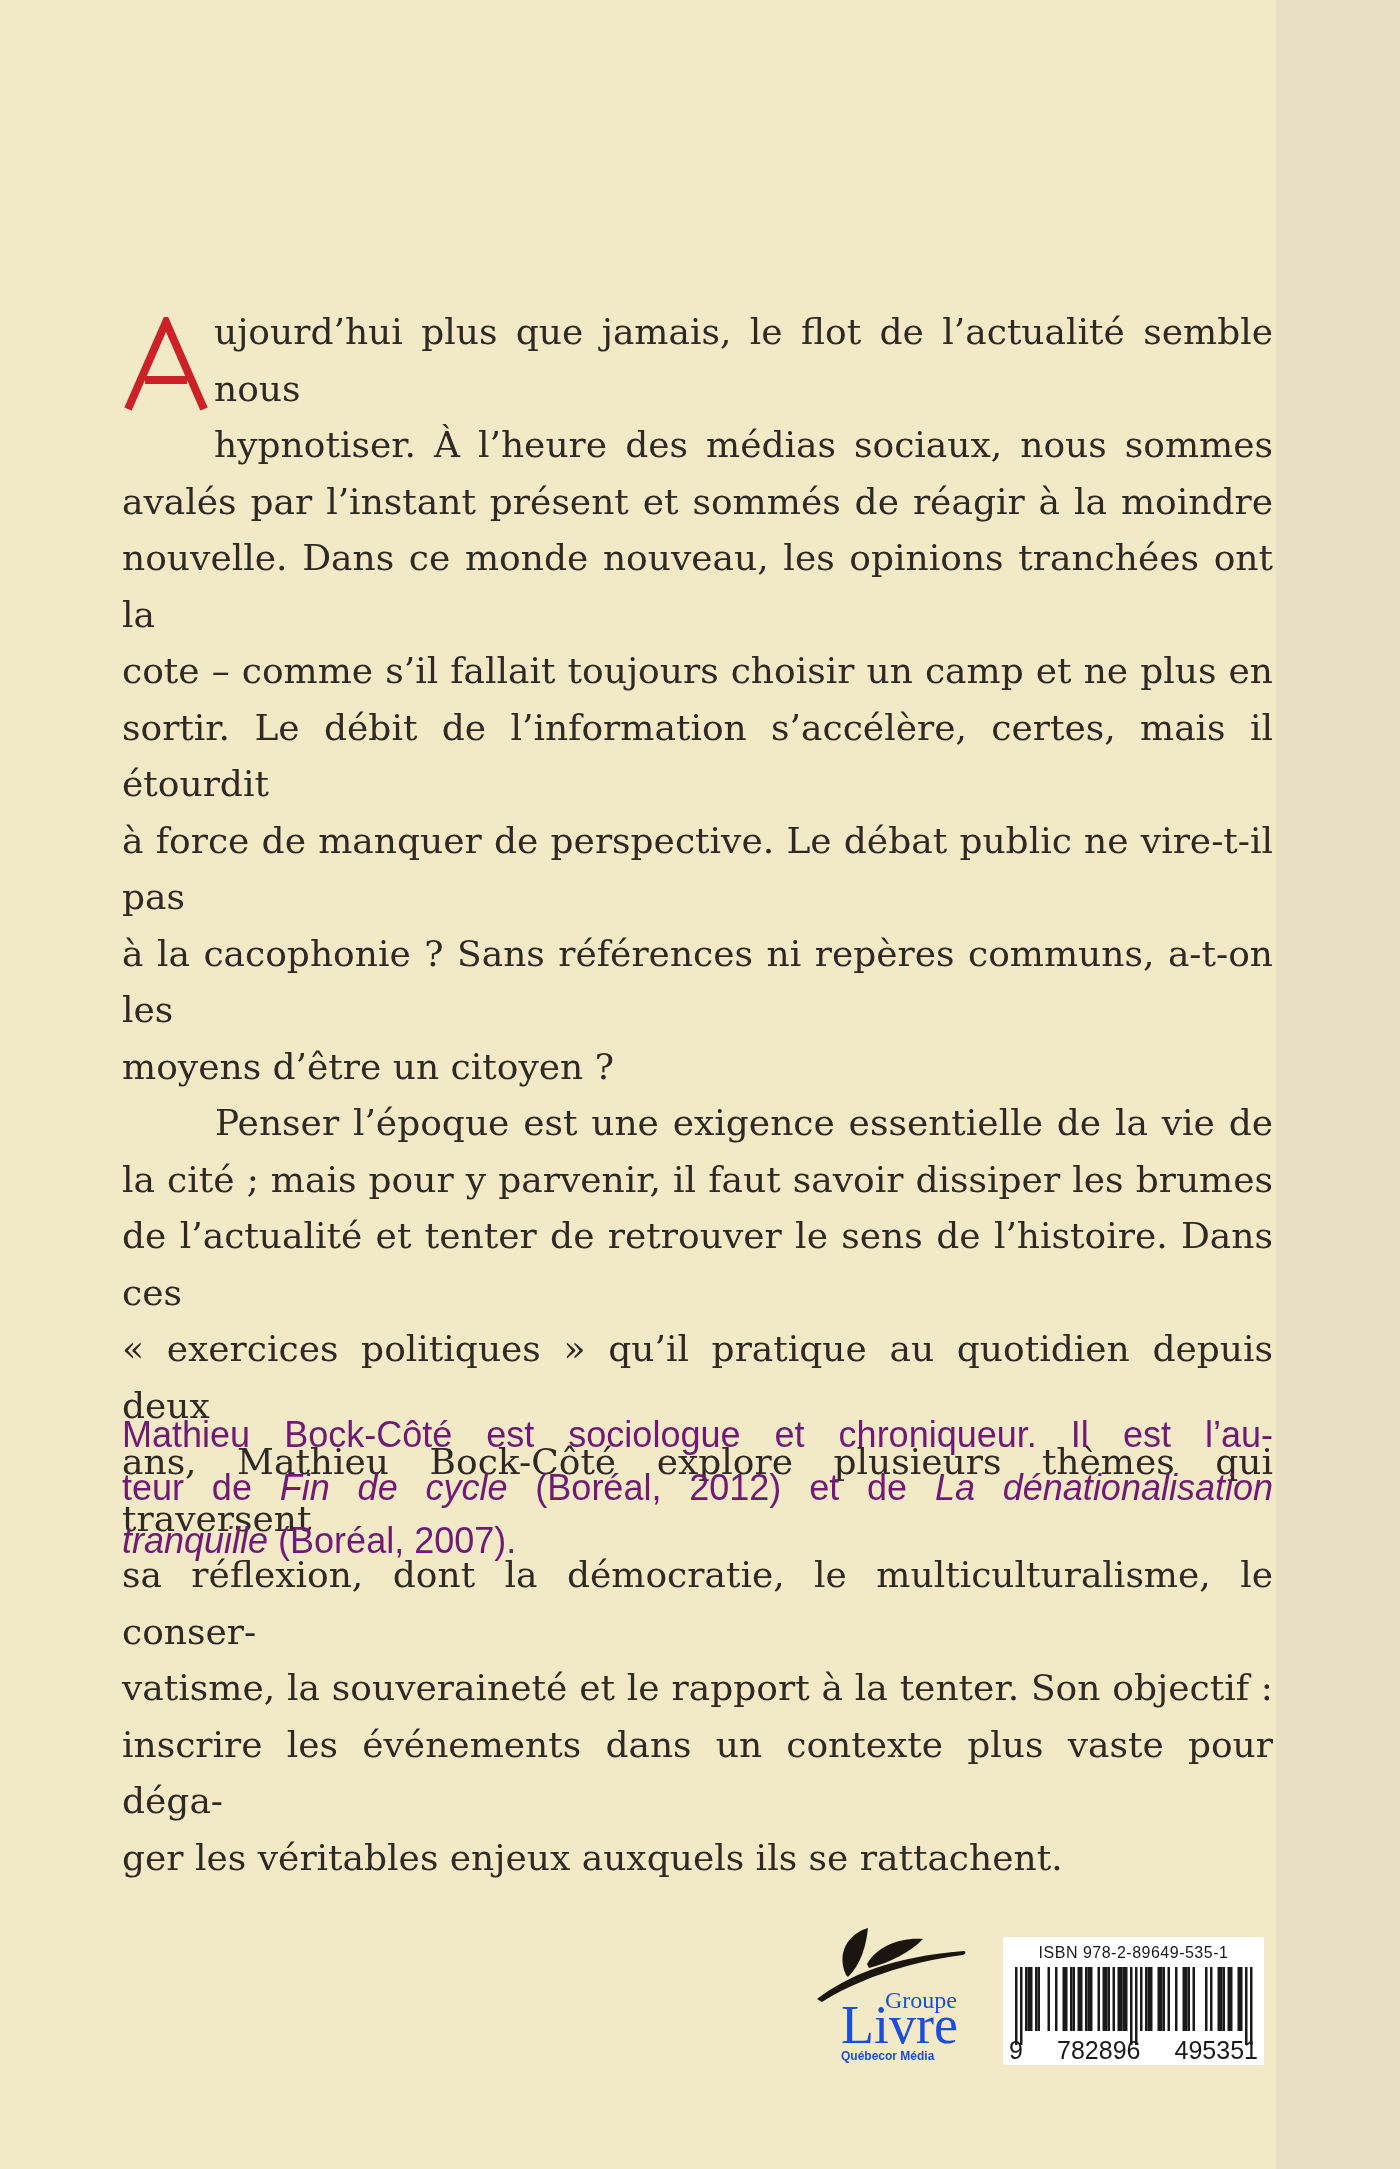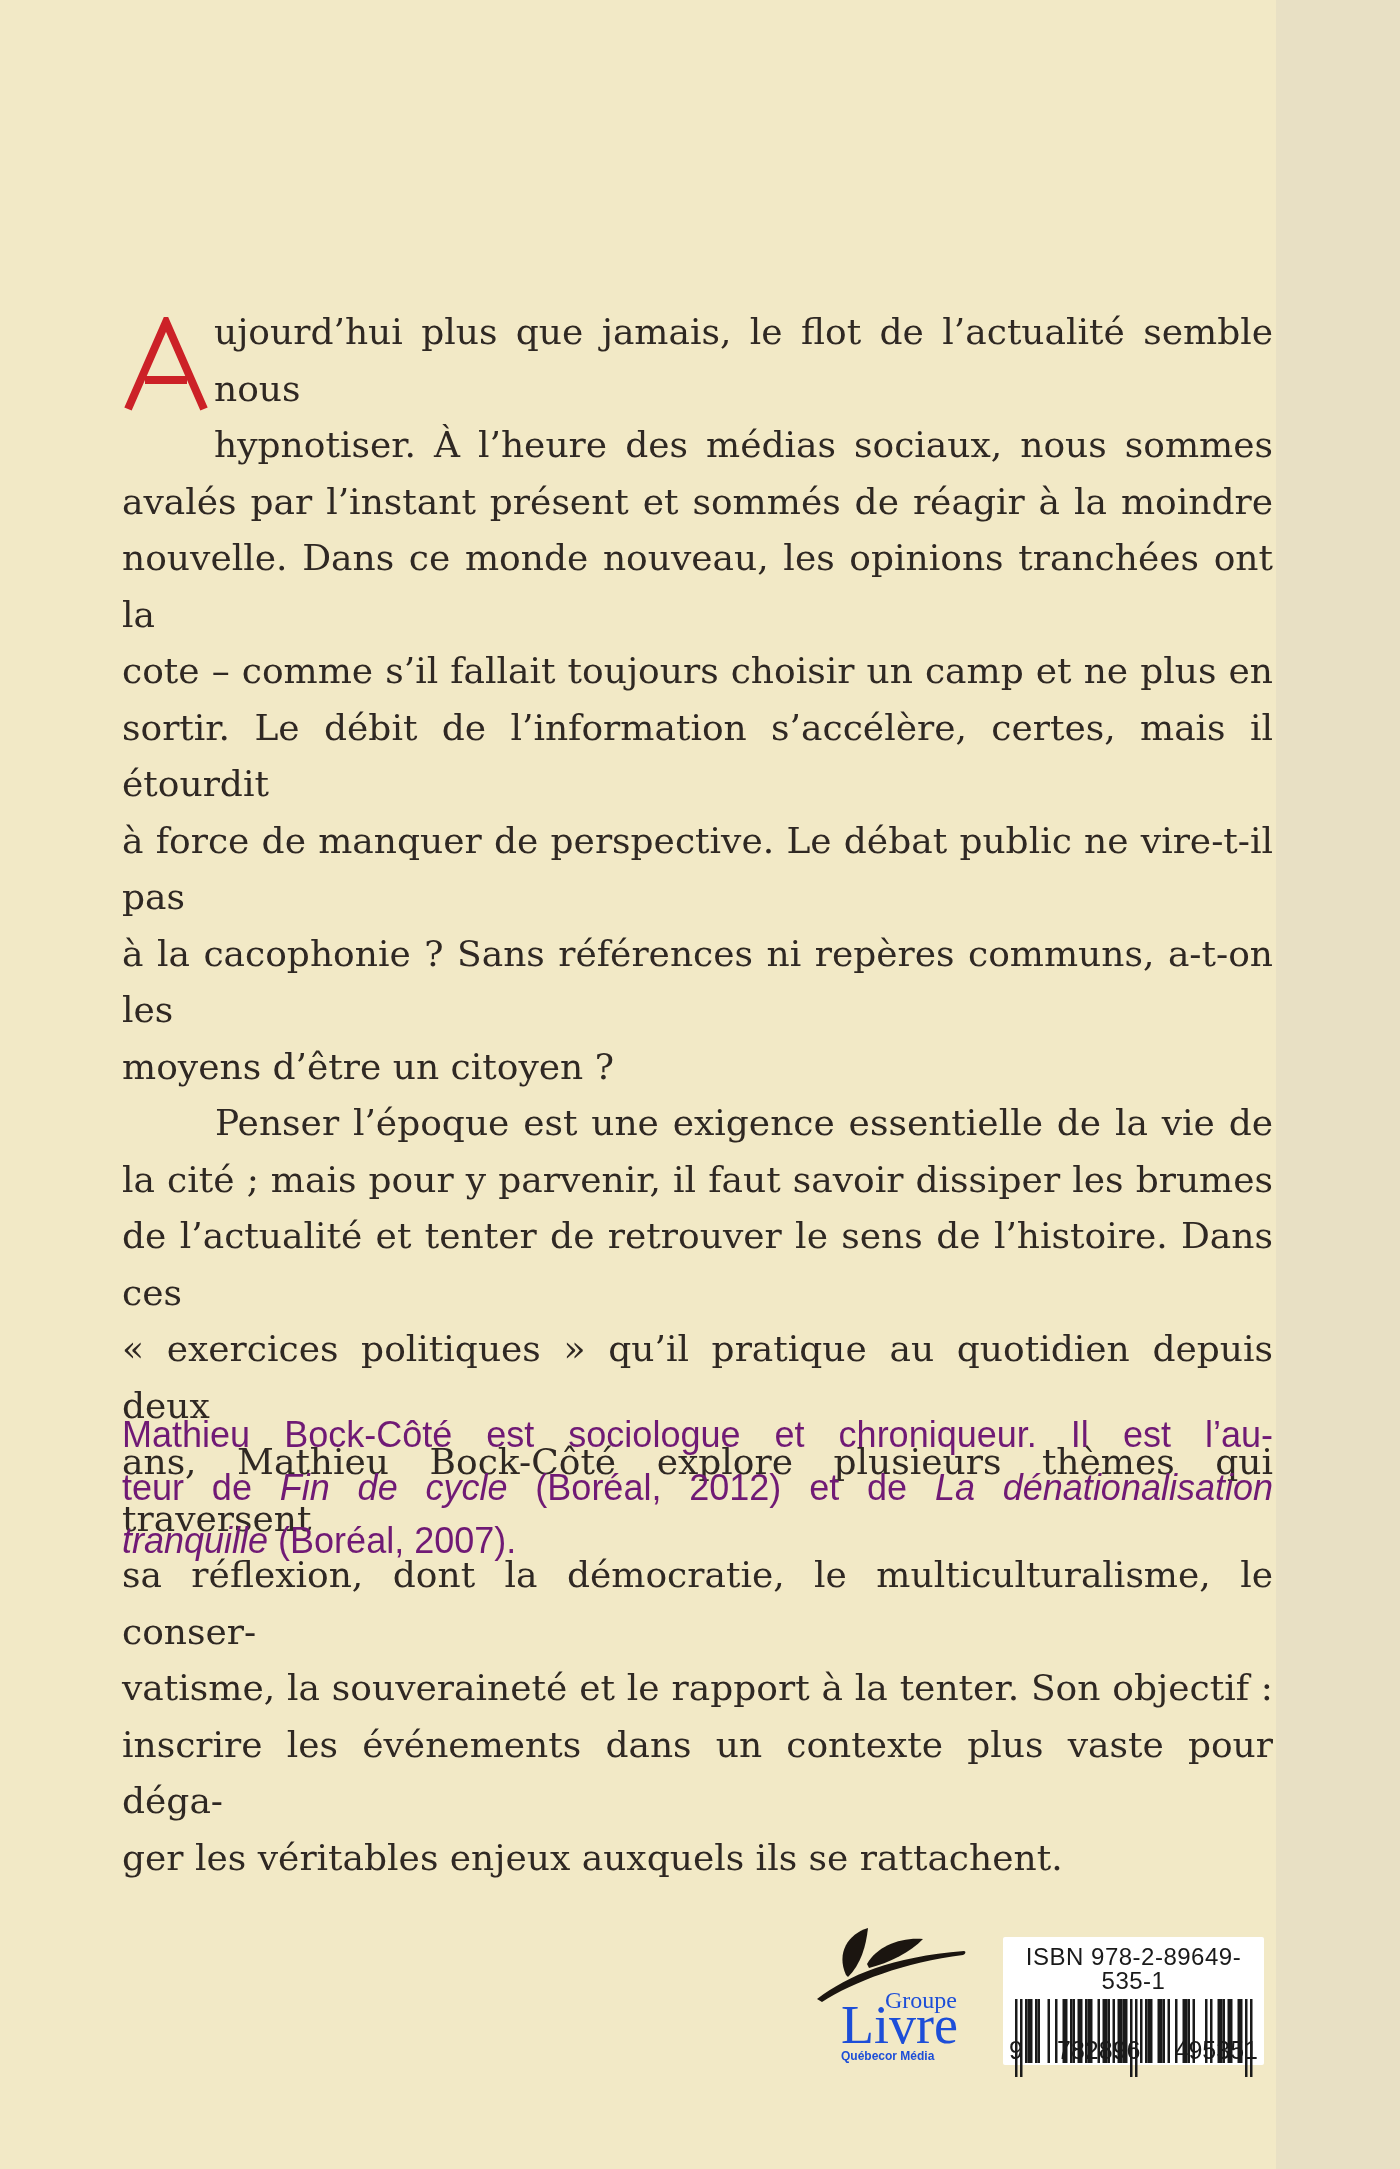--- a/index.html
+++ b/index.html
@@ -58,21 +58,21 @@
     position:absolute;left:26px;top:122px;
     font-family:"Liberation Sans", sans-serif;font-weight:bold;font-size:12px;line-height:1;
   }
   
   .barcode{
     position:absolute;left:1003px;top:1937px;width:261px;height:128px;
     background:#ffffff;border-radius:2px;
     font-family:"Liberation Sans", sans-serif;color:#1a1a1a;
   }
   .barcode .isbn{
-    text-align:center;font-size:24px;line-height:1;padding-top:8px;
+    text-align:center;font-size:16px;line-height:1;padding-top:8px;
     letter-spacing:0.5px;
   }
   .barcode .bars{display:block;margin:6px auto 0 auto;}
   .barcode .digits{
     position:absolute;left:6px;right:6px;bottom:2px;
     display:flex;justify-content:space-between;
     font-size:25px;line-height:1;
     background:transparent;
   }
 </style>

